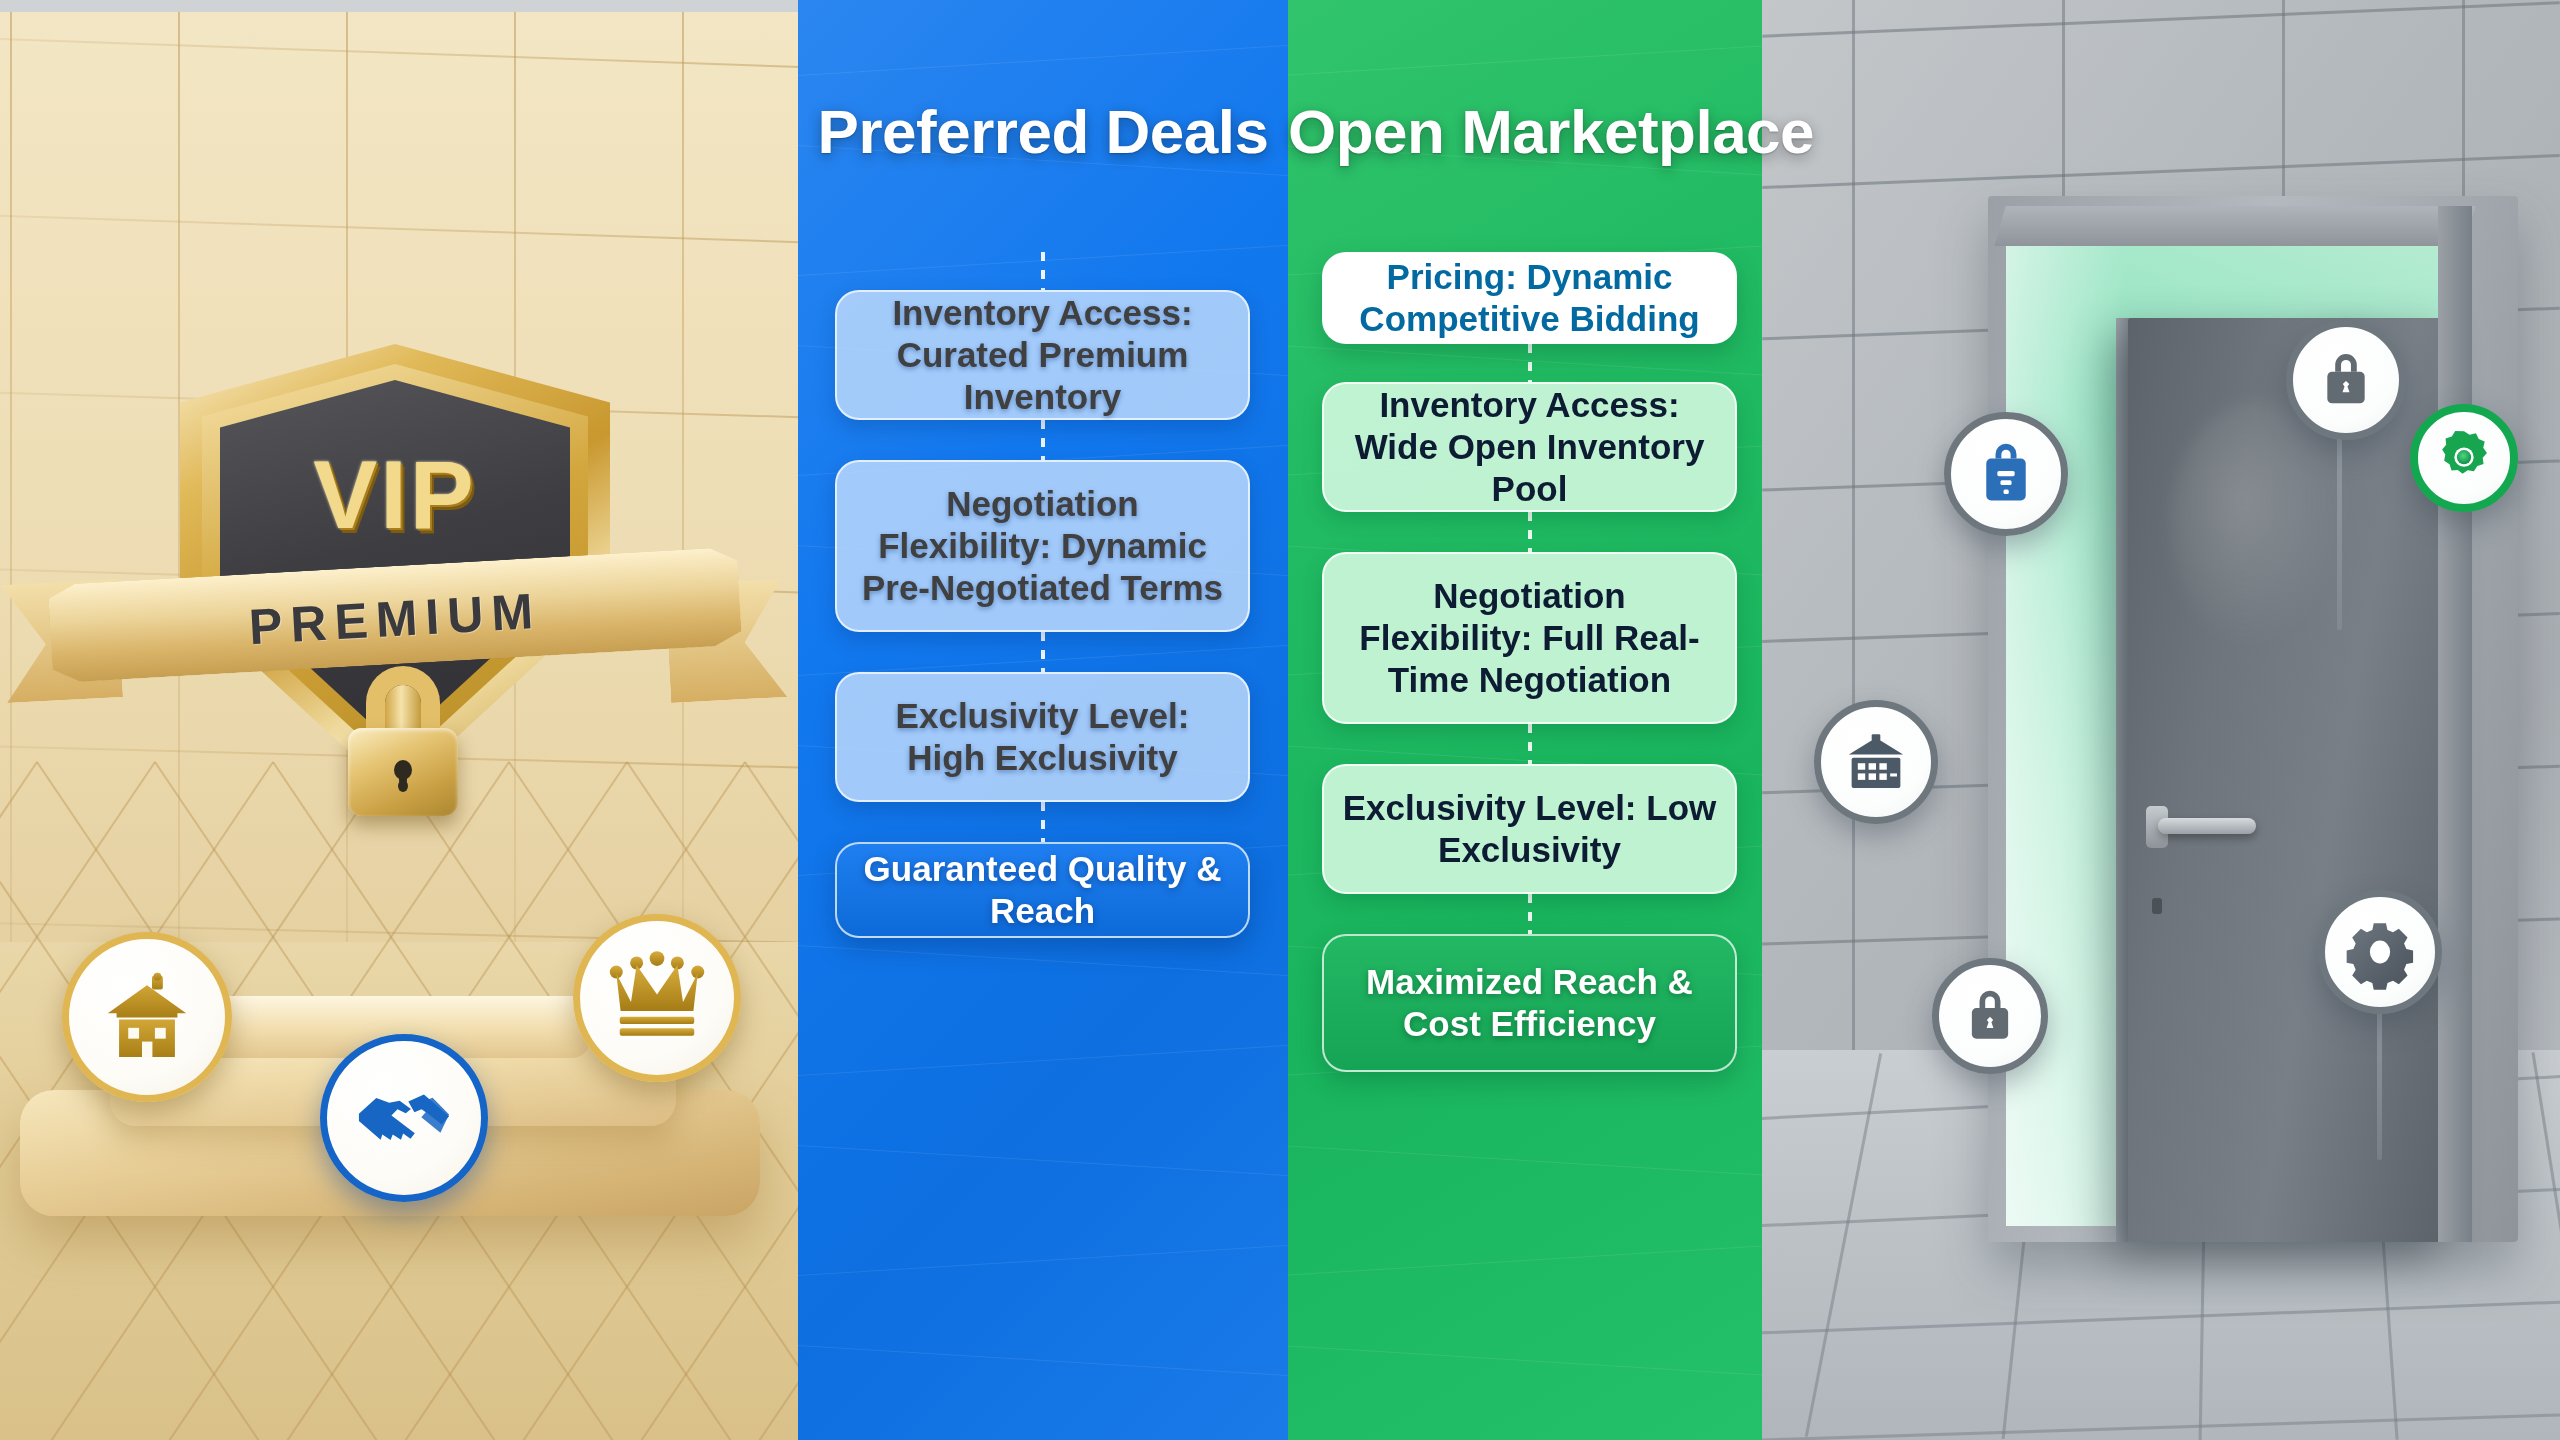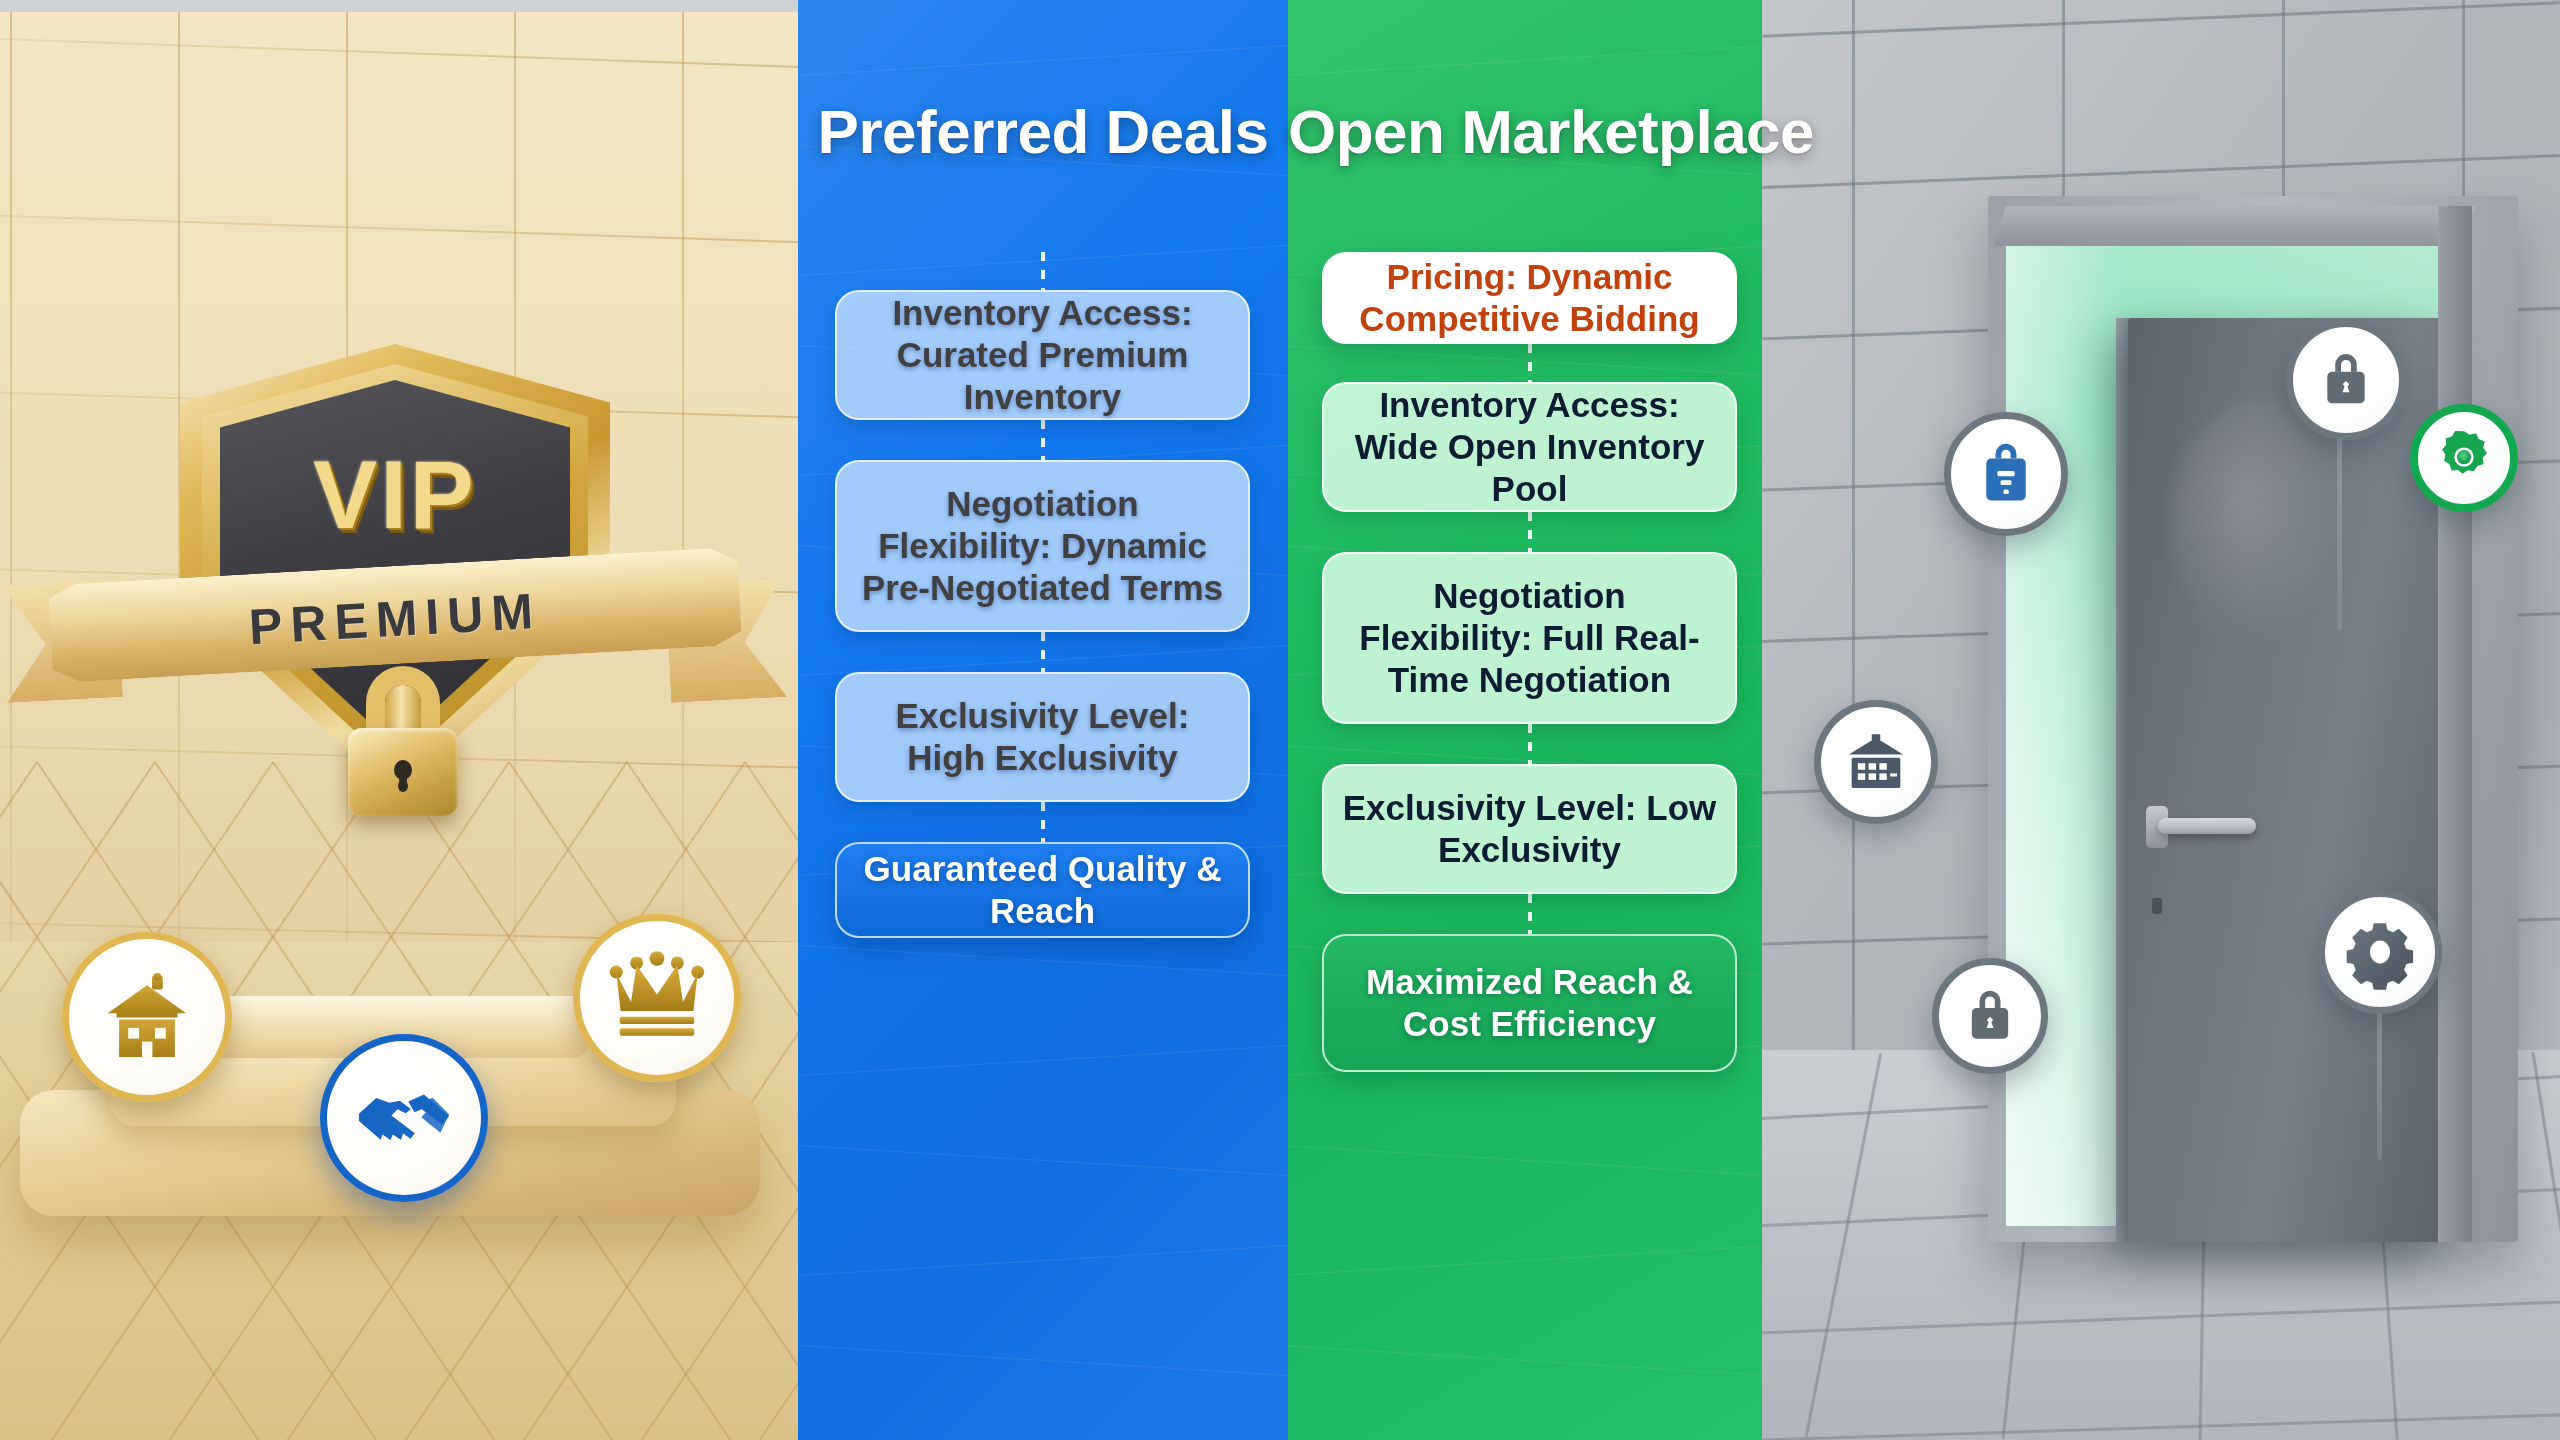--- a/index.html
+++ b/index.html
@@ -295,21 +295,21 @@
   }
   .c-b-solid {
     background:linear-gradient(180deg,#1f7ff0,#0d6ad8); color:#ffffff; font-weight:bold;
     border:2px solid rgba(255,255,255,.72);
     box-shadow:0 10px 24px rgba(0,40,100,.30);
     text-shadow:0 2px 6px rgba(10,45,110,.5);
   }
 
   
   .c-g-white {
-    background:#ffffff; color:#c2410c;
+    background:#ffffff; color:#0369a1;
     box-shadow:0 10px 24px rgba(0,80,40,.28);
     font-weight:bold;
     justify-content:flex-end;
   }
   .c-g-light {
     background:rgba(208,248,222,.90); color:#0d1b33; font-weight:bold;
     border:2px solid rgba(255,255,255,.80);
     box-shadow:0 8px 20px rgba(0,80,40,.22);
   }
   .c-g-solid {

